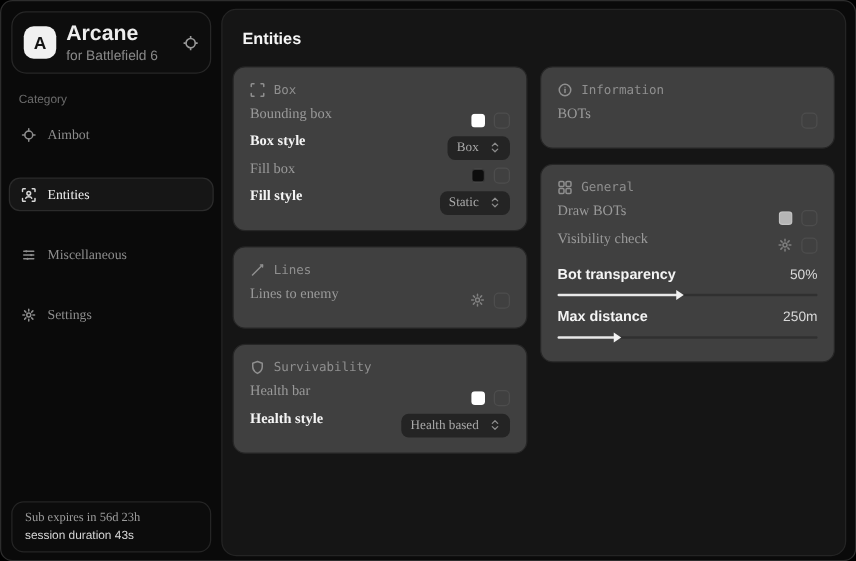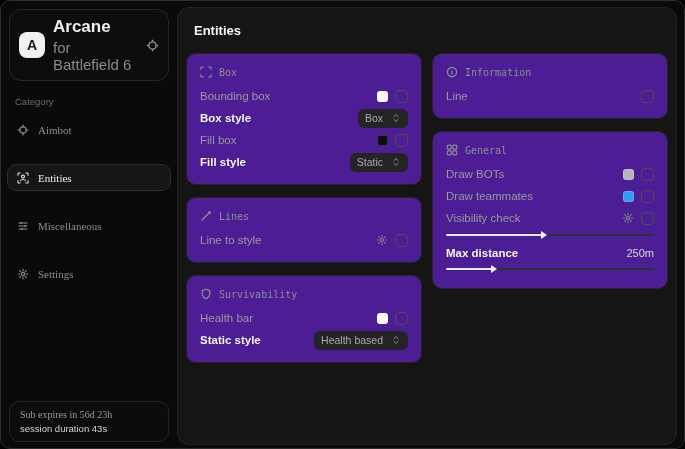--- a/index.html
+++ b/index.html
@@ -6,41 +6,41 @@
   *{box-sizing:border-box;}
   .stage{position:relative;width:685px;height:449px;font-family:"Liberation Sans","DejaVu Sans",sans-serif;overflow:hidden;}
   .window{position:absolute;inset:0;background:#0a0a0a;border:1px solid #2d2d2d;border-radius:10px;overflow:hidden;}
 
   
   .sidebar{position:absolute;left:0;top:0;bottom:0;width:176px;}
   .brand-card{margin:8px;border:1px solid #272727;background:rgba(255,255,255,0.015);border-radius:12px;padding:7px 9px;display:flex;align-items:center;gap:8px;}
   .avatar{width:26px;height:26px;border-radius:8px;background:#f1f1f1;color:#141414;font-weight:bold;font-size:14px;display:flex;align-items:center;justify-content:center;flex:0 0 auto;}
   .brand-text{flex:1;min-width:0;line-height:1.15;}
   .brand-name{font-size:17px;font-weight:700;color:#ededed;}
-  .brand-sub{font-size:15px;color:#8a8a8a;margin-top:2px;}
+  .brand-sub{font-size:11px;color:#8a8a8a;margin-top:2px;}
   .brand-gear{color:#9a9a9a;display:flex;align-items:center;}
   .category{margin:15px 14px 9px;font-size:9.5px;color:#6c6c6c;}
   .nav{display:flex;flex-direction:column;gap:21px;padding:0 6px;font-family:Liberation Serif, serif;}
   .nav-item{height:27px;display:flex;align-items:center;gap:9px;padding:0 9px;border-radius:9px;border:1px solid transparent;color:#8d8d8d;font-size:11px;cursor:pointer;}
   .nav-item.active{background:#161616;border-color:#2b2b2b;color:#f0f0f0;}
   .nav-item .ic{display:flex;align-items:center;color:#8d8d8d;}
   .nav-item.active .ic{color:#d8d8d8;}
   .footer-card{position:absolute;left:8px;right:8px;bottom:6px;border:1px solid #252525;border-radius:10px;padding:7px 10px;background:rgba(255,255,255,0.012);}
   .footer-l1{font-family:Liberation Serif, serif;font-size:10px;color:#9c9c9c;}
   .footer-l2{font-size:9.5px;font-weight:400;color:#d4d4d4;margin-top:3px;}
 
   
   .main{position:absolute;left:176px;top:6px;right:7px;bottom:3px;background:#151515;border:1px solid #242424;border-radius:12px;padding:12px 8px;overflow:hidden;}
   .main-title{font-size:13px;font-weight:700;color:#f5f5f5;margin:3px 8px 15px;}
   .columns{display:flex;gap:10px;align-items:flex-start;}
   .col{flex:1;display:flex;flex-direction:column;gap:12px;min-width:0;}
-  .panel{background:#4c1d95;border:1px solid #262626;border-radius:10px;padding:10px 13px 11px;}
+  .panel{background:#404040;border:1px solid #262626;border-radius:10px;padding:10px 13px 11px;}
   .panel-head{display:flex;align-items:center;gap:7px;color:#8f8f8f;font-family:"DejaVu Sans Mono","Liberation Mono",monospace;font-size:10px;margin:2px 0 7px;}
   .panel-head .ic{display:flex;align-items:center;color:#8f8f8f;}
-  .row{min-height:22px;display:flex;align-items:center;justify-content:space-between;gap:8px;}
+  .row{min-height:22px;display:flex;justify-content:space-between;gap:8px;font-family:Liberation Serif, serif;}
   .row-label{font-size:11.5px;color:#9a9a9a;white-space:nowrap;}
   .row-label.bright{color:#f4f4f4;font-weight:600;}
   .controls{display:flex;align-items:center;gap:7px;}
   .checkbox{width:13px;height:13px;border:1.5px solid #4d4d4d;border-radius:4px;background:transparent;flex:0 0 auto;cursor:pointer;}
   .swatch{width:11px;height:11px;border-radius:3px;border:1px solid rgba(255,255,255,0.18);flex:0 0 auto;cursor:pointer;}
   .dropdown{background:#242424;border-radius:6px;height:19px;display:flex;align-items:center;gap:8px;padding:0 7px;color:#a9a9a9;font-size:10.5px;cursor:pointer;}
   .dropdown .ic{display:flex;align-items:center;color:#8d8d8d;}
   .gear-mini{color:#7f7f7f;font-size:12px;line-height:1;cursor:pointer;display:flex;align-items:center;}
   .slider-block{margin-top:3px;}
   .slider-top{display:flex;align-items:center;justify-content:space-between;height:20px;}
@@ -177,21 +177,21 @@
               <div class="panel-head">
                 <span class="ic">
                   <svg width="12" height="12" viewBox="0 0 12 12" fill="none" stroke="currentColor" stroke-width="1.2" stroke-linecap="round" stroke-linejoin="round">
                     <path d="M2 10L10 2"></path>
                     <path d="M8.4 2H10v1.6"></path>
                   </svg>
                 </span>
                 <span>Lines</span>
               </div>
               <div class="row">
-                <span class="row-label">Line to style</span>
+                <span class="row-label">Lines to enemy</span>
                 <div class="controls">
                   <span class="gear-mini">
                     <svg width="12" height="12" viewBox="0 0 12 12" fill="none" stroke="currentColor" stroke-width="1.2" stroke-linecap="round" stroke-linejoin="round">
                       <circle cx="6" cy="6" r="1.6"></circle>
                       <path d="M6 1.3v1.4 M6 9.3v1.4 M1.3 6h1.4 M9.3 6h1.4 M2.7 2.7l1 1 M8.3 8.3l1 1 M9.3 2.7l-1 1 M3.7 8.3l-1 1"></path>
                     </svg>
                   </span>
                   <span class="checkbox"></span>
                 </div>
               </div>
@@ -206,21 +206,21 @@
                 <span>Survivability</span>
               </div>
               <div class="row">
                 <span class="row-label">Health bar</span>
                 <div class="controls">
                   <span class="swatch" style="background: rgb(255, 255, 255);"></span>
                   <span class="checkbox"></span>
                 </div>
               </div>
               <div class="row">
-                <span class="row-label bright">Static style</span>
+                <span class="row-label bright">Health style</span>
                 <div class="controls">
                   <div class="dropdown">
                     <span>Health based</span>
                     <span class="ic">
                       <svg width="10" height="10" viewBox="0 0 12 12" fill="none" stroke="currentColor" stroke-width="1.2" stroke-linecap="round" stroke-linejoin="round">
                         <path d="M3.4 4.4L6 1.9l2.6 2.5 M3.4 7.6L6 10.1l2.6-2.5"></path>
                       </svg>
                     </span>
                   </div>
                 </div>
@@ -233,21 +233,21 @@
                 <span class="ic">
                   <svg width="12" height="12" viewBox="0 0 12 12" fill="none" stroke="currentColor" stroke-width="1.2" stroke-linecap="round" stroke-linejoin="round">
                     <circle cx="6" cy="6" r="4.6"></circle>
                     <path d="M6 5.4v2.6"></path>
                     <circle cx="6" cy="3.7" r="0.5" fill="currentColor" stroke="none"></circle>
                   </svg>
                 </span>
                 <span>Information</span>
               </div>
               <div class="row">
-                <span class="row-label">Line</span>
+                <span class="row-label">BOTs</span>
                 <div class="controls">
                   <span class="checkbox"></span>
                 </div>
               </div>
             </div>
             <div class="panel">
               <div class="panel-head">
                 <span class="ic">
                   <svg width="12" height="12" viewBox="0 0 12 12" fill="none" stroke="currentColor" stroke-width="1.2" stroke-linecap="round" stroke-linejoin="round">
                     <rect x="1.2" y="1.2" width="4" height="4" rx="1"></rect>
@@ -255,43 +255,40 @@
                     <rect x="1.2" y="6.8" width="4" height="4" rx="1"></rect>
                     <rect x="6.8" y="6.8" width="4" height="4" rx="1"></rect>
                   </svg>
                 </span>
                 <span>General</span>
               </div>
               <div class="row">
                 <span class="row-label">Draw BOTs</span>
                 <div class="controls">
                   <span class="swatch" style="background: rgb(181, 181, 181);"></span>
-                  <span class="checkbox"></span>
-                </div>
-              </div>
-              <div class="row">
-                <span class="row-label">Draw teammates</span>
-                <div class="controls">
-                  <span class="swatch" style="background: rgb(47, 159, 242);"></span>
                   <span class="checkbox"></span>
                 </div>
               </div>
               <div class="row">
                 <span class="row-label">Visibility check</span>
                 <div class="controls">
                   <span class="gear-mini">
                     <svg width="12" height="12" viewBox="0 0 12 12" fill="none" stroke="currentColor" stroke-width="1.2" stroke-linecap="round" stroke-linejoin="round">
                       <circle cx="6" cy="6" r="1.6"></circle>
                       <path d="M6 1.3v1.4 M6 9.3v1.4 M1.3 6h1.4 M9.3 6h1.4 M2.7 2.7l1 1 M8.3 8.3l1 1 M9.3 2.7l-1 1 M3.7 8.3l-1 1"></path>
                     </svg>
                   </span>
                   <span class="checkbox"></span>
                 </div>
               </div>
               <div class="slider-block">
+                <div class="slider-top">
+                  <span class="row-label bright">Bot transparency</span>
+                  <span class="slider-value">50%</span>
+                </div>
                 <div class="slider-track">
                   <div class="slider-fill" style="width: 46%;"></div>
                   <div class="slider-thumb" style="left: calc(46% - 1px);"></div>
                 </div>
               </div>
               <div class="slider-block">
                 <div class="slider-top">
                   <span class="row-label bright">Max distance</span>
                   <span class="slider-value">250m</span>
                 </div>

